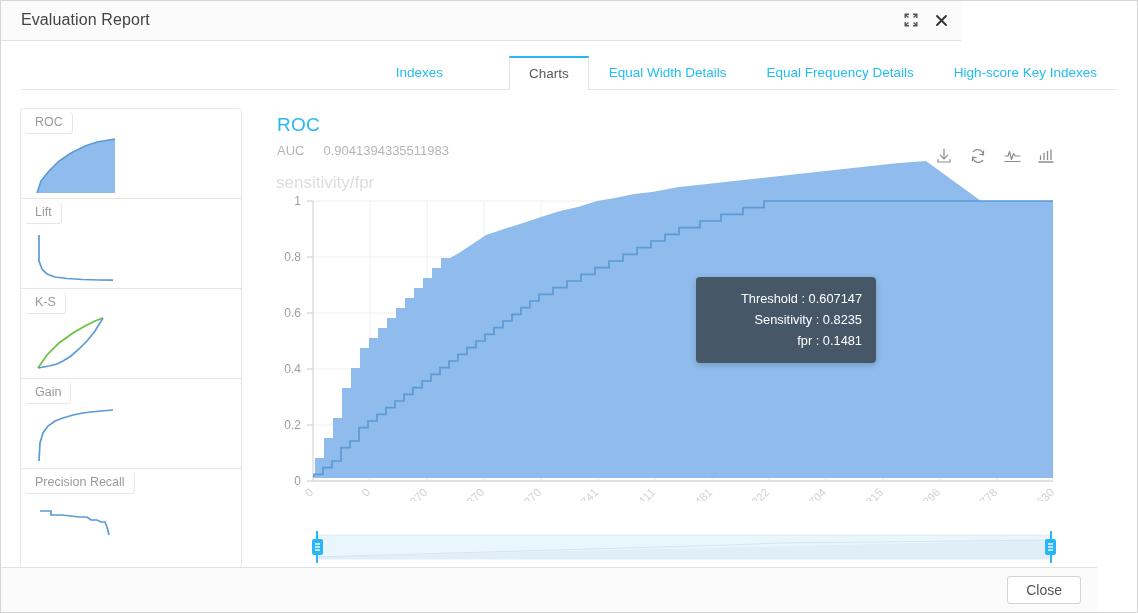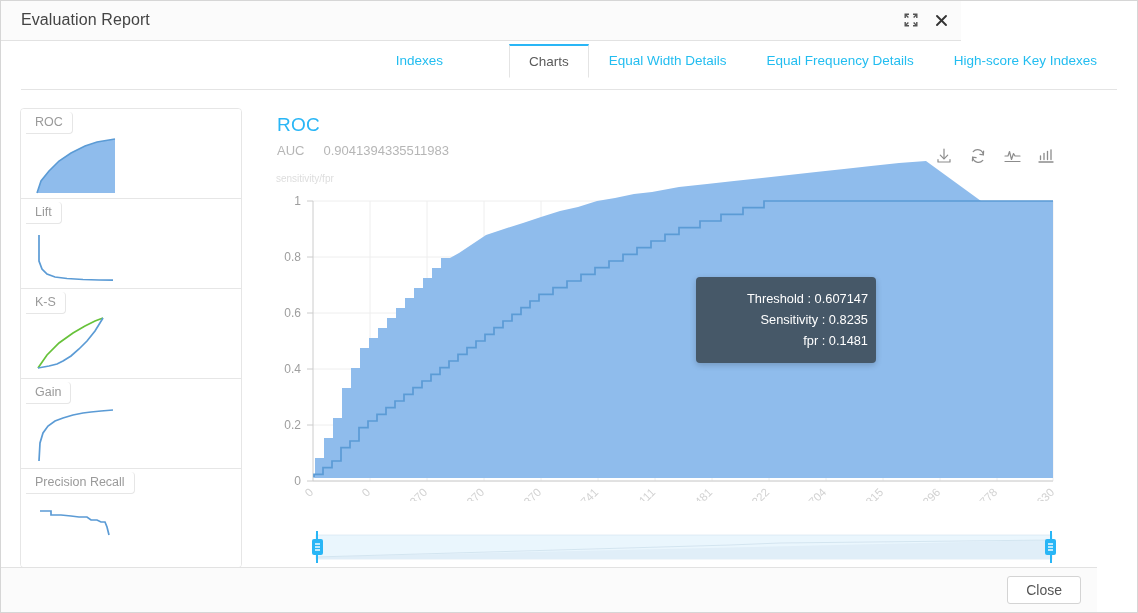--- a/index.html
+++ b/index.html
@@ -51,21 +51,21 @@
 
   
   .tabbar {
     position: absolute;
     left: 20px; top: 41px;
     width: 1096px; height: 48px;
     border-bottom: 1px solid #e4e4e4;
   }
   .tabs {
     position: absolute;
-    right: 0; bottom: 12px;
+    right: 0; bottom: 0;
     display: flex;
     align-items: flex-end;
     height: 34px;
   }
   .tab {
     height: 34px;
     padding: 0 19px;
     line-height: 33px;
     font-size: 13.5px;
     color: #22bdf0;
@@ -142,21 +142,21 @@
   .auc-row {
     position: absolute;
     left: 14px; top: 42px;
     font-size: 13px;
     color: #b6b6b6;
   }
   .auc-label { margin-right: 19px; }
   .axis-name {
     position: absolute;
     left: 13px; top: 72px;
-    font-size: 10px;
+    font-size: 17px;
     color: #dddddd;
   }
 
   .chart-tools {
     position: absolute;
     right: 62px; top: 44px;
     display: flex;
     align-items: center;
     gap: 12px;
   }
@@ -213,21 +213,21 @@
     font-size: 12px;
     fill: #9e9e9e;
     font-family: "Liberation Sans", sans-serif;
   }
 
   
   .tooltip {
     position: absolute;
     left: 433px; top: 176px;
     width: 180px;
-    padding: 11px 8px 12px 14px;
+    padding: 11px 14px 12px 14px;
     background: #465868;
     border-radius: 4px;
     text-align: right;
     box-shadow: 0 2px 6px rgba(0,0,0,.2);
   }
   .tooltip div {
     color: #ffffff;
     font-size: 12.8px;
     line-height: 21px;
     white-space: nowrap;

